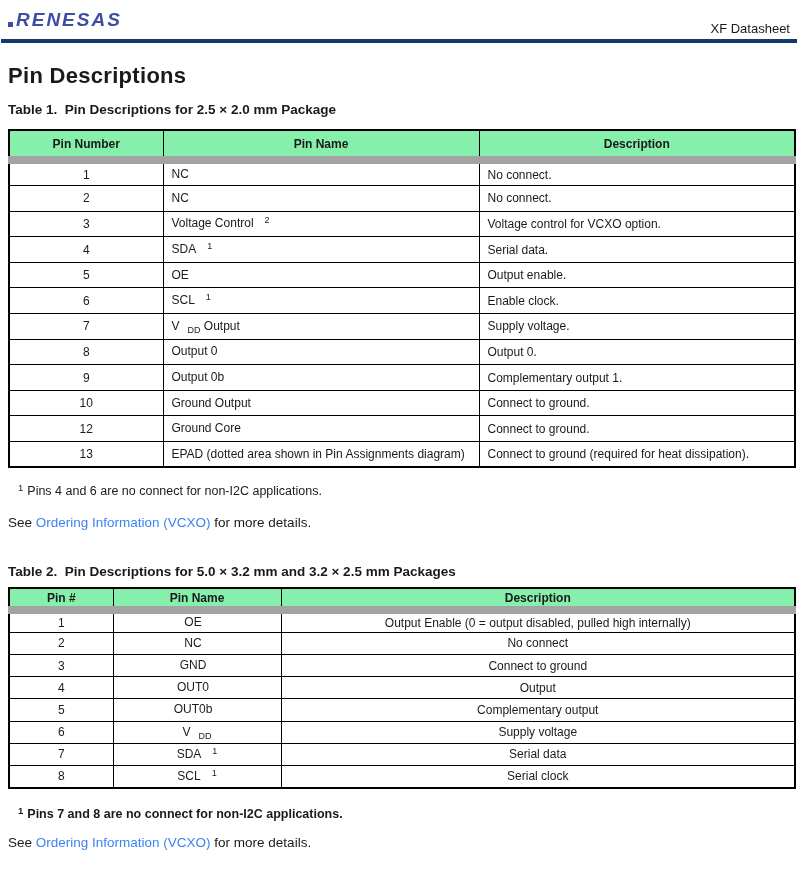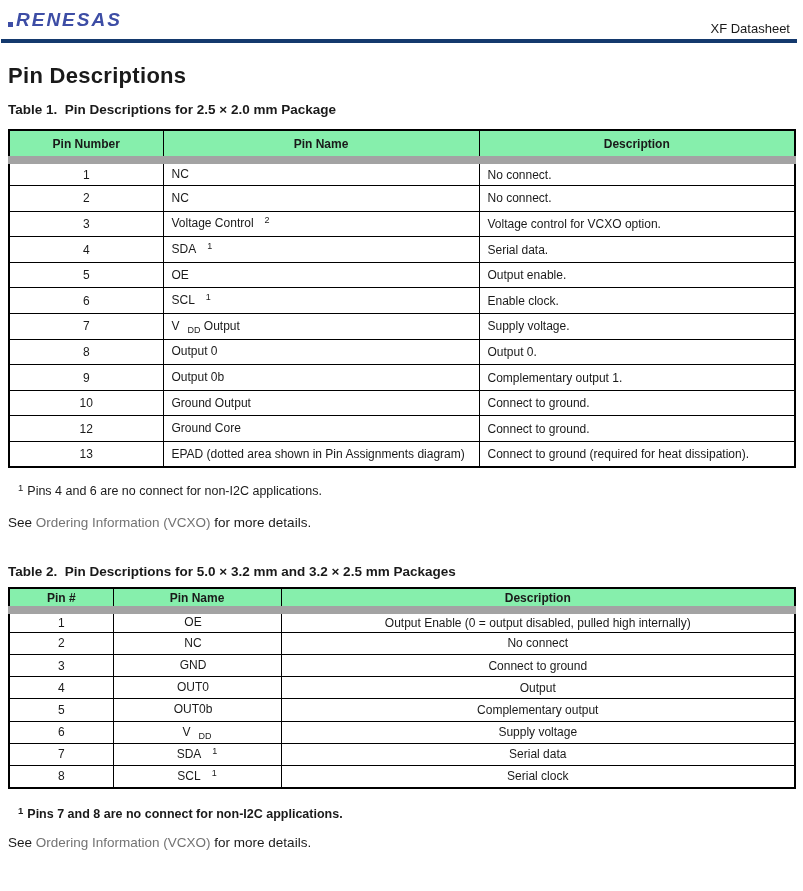--- a/index.html
+++ b/index.html
@@ -72,21 +72,21 @@
 
   .pin-table sub { font-size: 9px; vertical-align: -3px; letter-spacing: 0; padding-left: 8px; }
   .pin-table sup { font-size: 9px; vertical-align: 4px; }
   .pin-table sup:not(:empty) { margin-left: 3px; }
 
   
   .fnotes { margin: 10px 0 0 18px; }
   .fn { margin: 0 0 9px 0; font-size: 12.5px; line-height: 19px; }
   .fn sup { font-size: 9.5px; vertical-align: 4px; margin-right: 4px; }
   .see { margin: 14px 0 0 8px; font-size: 13.5px; }
-  .see .link { color: #737373; text-decoration: none; cursor: pointer; }
+  .see .link { color: #3b82f6; text-decoration: none; cursor: pointer; }
   .fnotes.second { margin-top: 12px; font-weight: bold; }
   .see.second { margin-top: 11px; }
 </style>
 </head>
 <body>
 
 <div class="hdr">
   <div class="logo">
     <span class="logo-sq"></span><span class="logo-text">RENESAS</span>
   </div>

